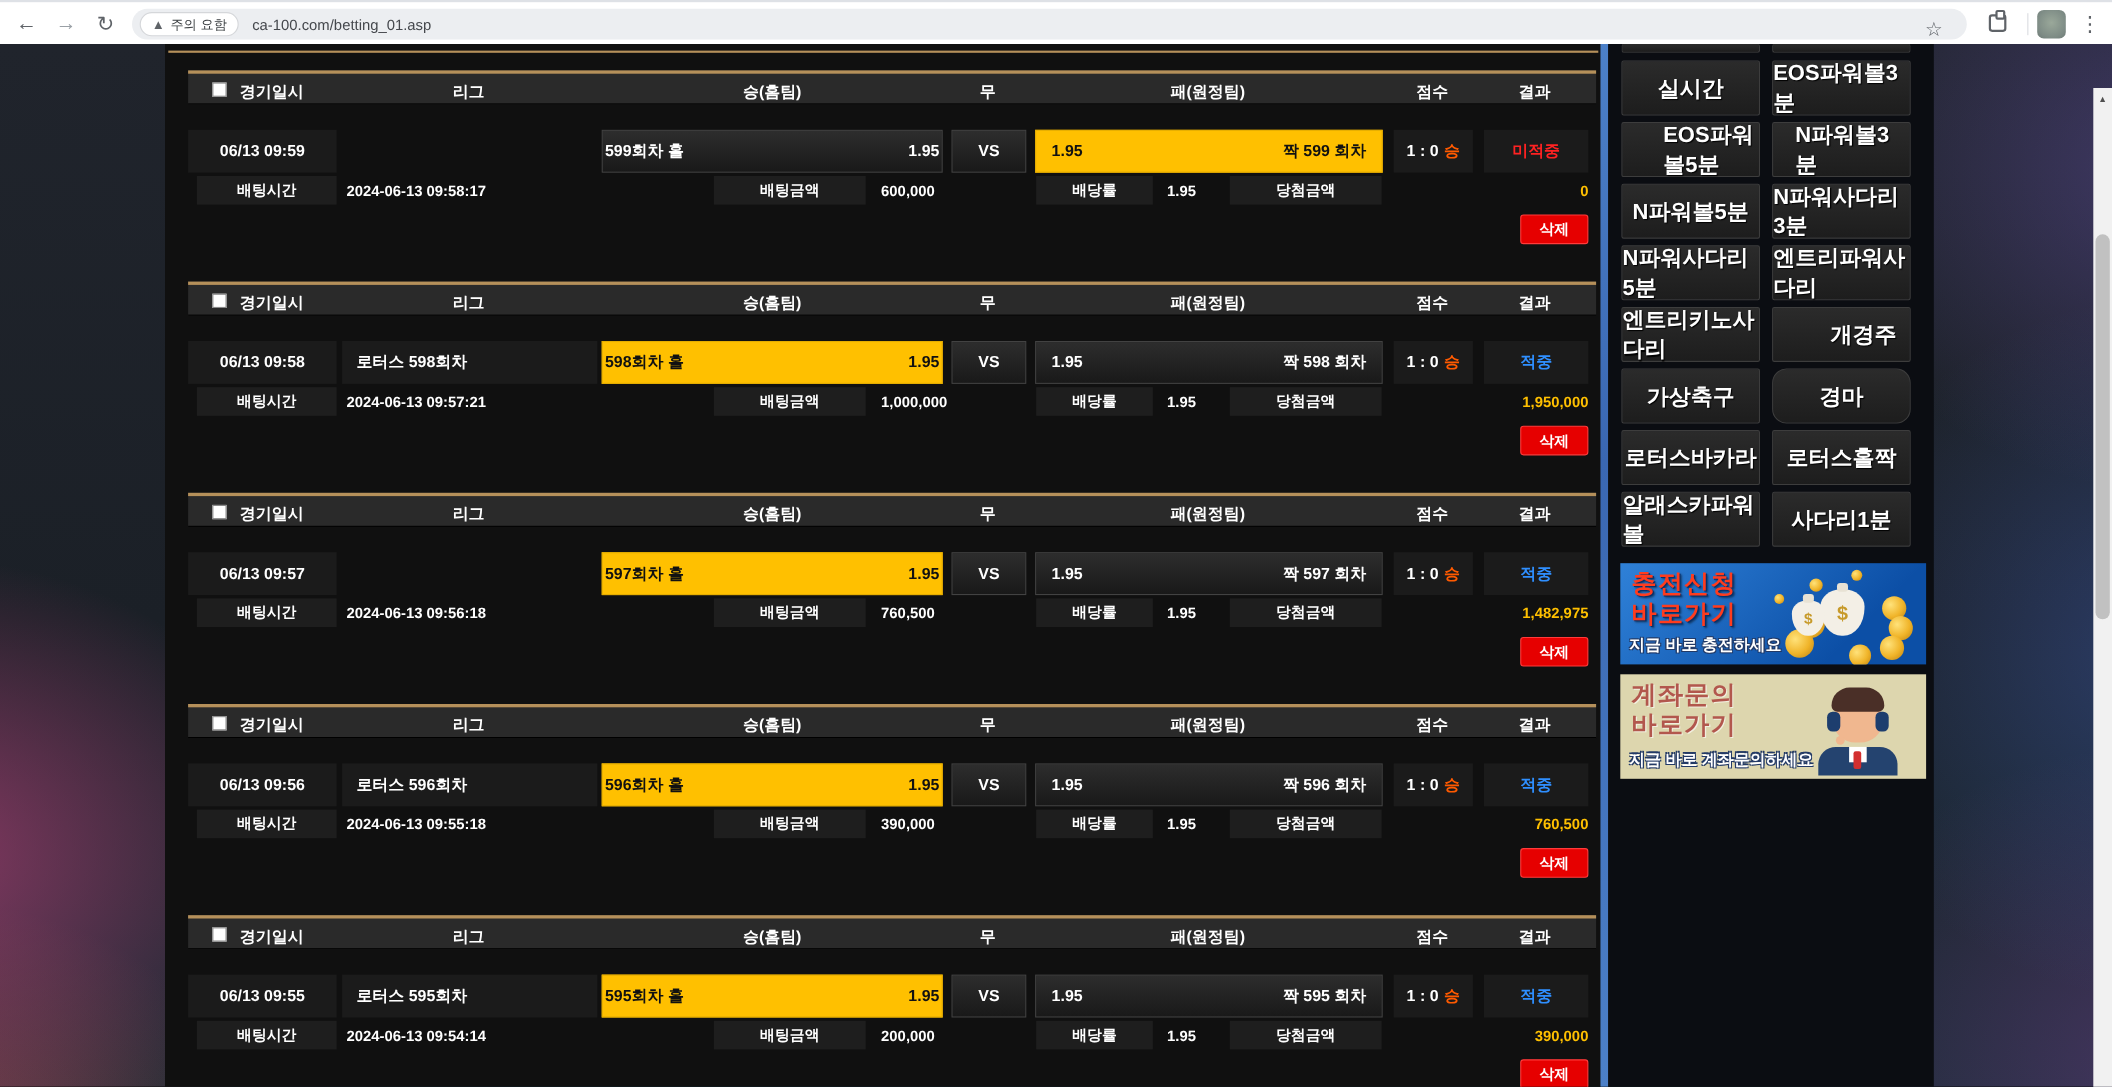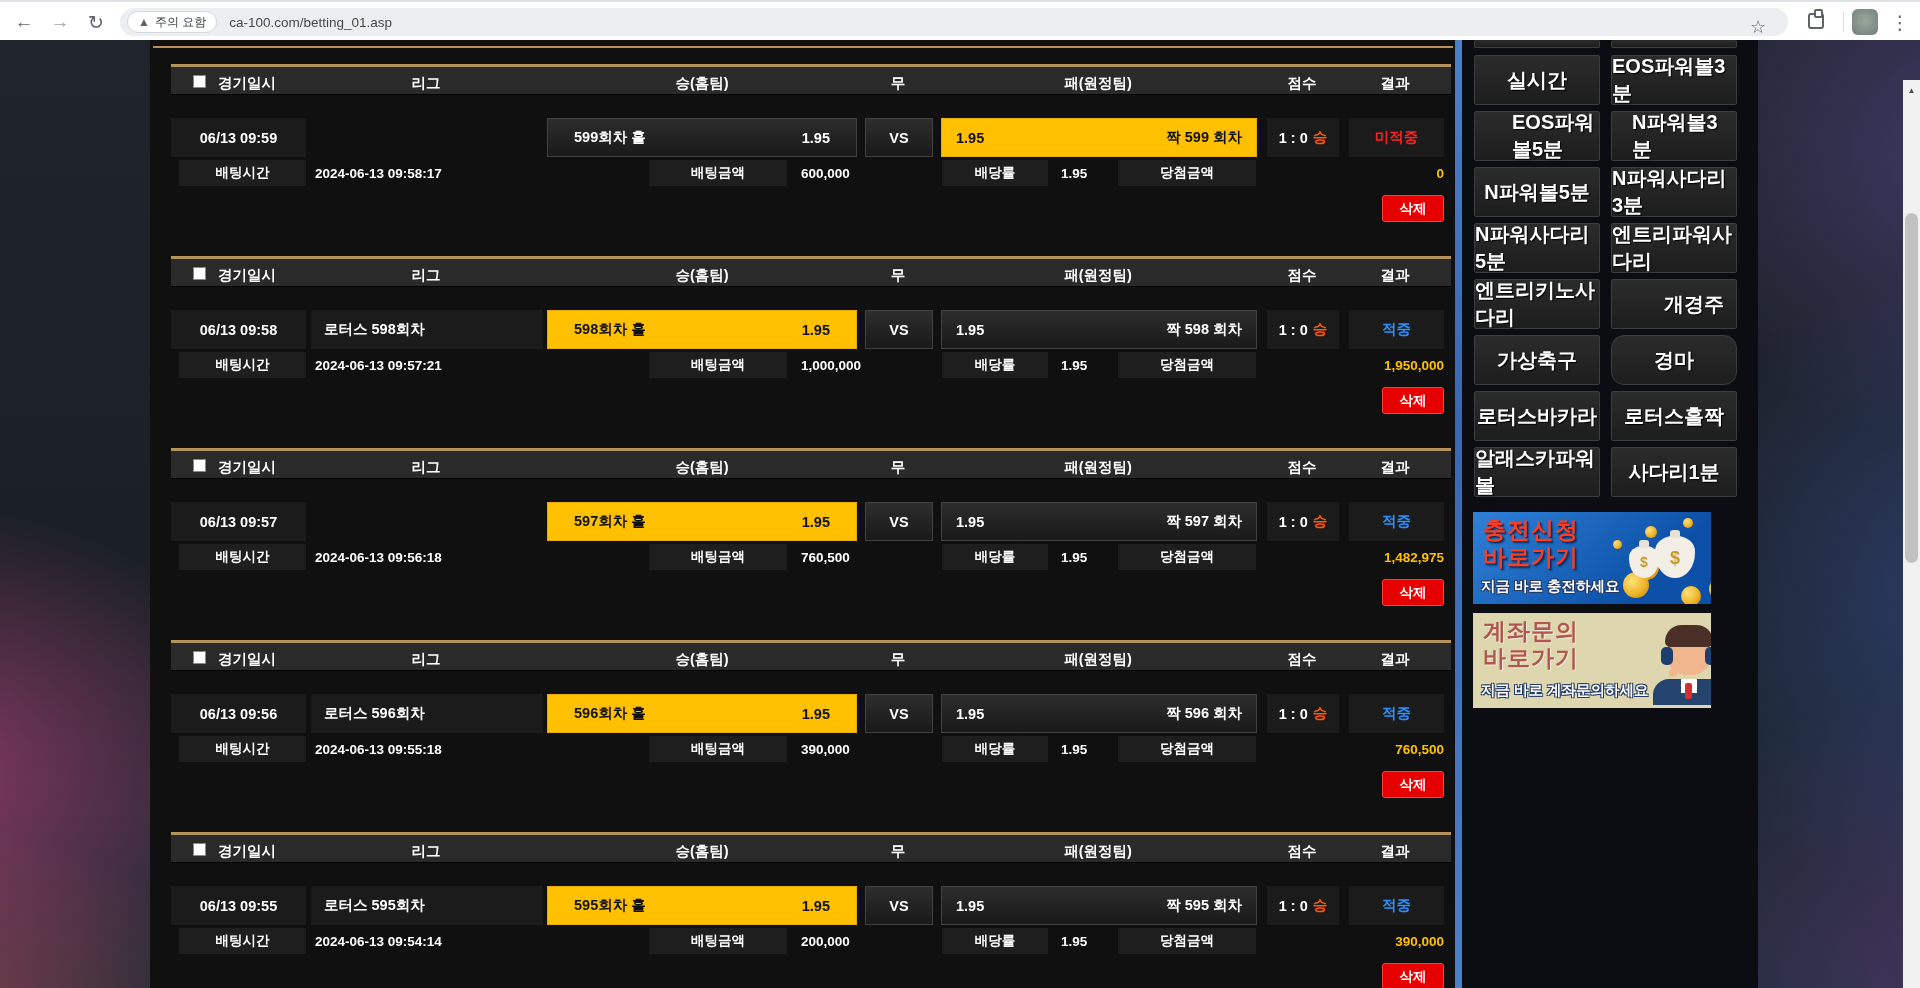--- a/index.html
+++ b/index.html
@@ -53,21 +53,21 @@
   .h-date { left:76px; } .h-league { left:255px; } .h-home { left:531px; } .h-draw { left:727px; }
   .h-away { left:927px; } .h-score { left:1131px; } .h-result { left:1224px; }
 
   .mrow-cell { position:absolute; top:54px; height:39px; display:flex; align-items:center; }
   .cell-dark { background:#1b1b1b; }
   .date-cell { left:0; width:135px; justify-content:center; font-size:14.5px; font-weight:bold; color:#fff; }
   .league-cell { left:140px; width:232px; padding-left:13px; font-size:14.5px; font-weight:bold; color:#fff; }
   .odds-cell { border:1px solid #424242; background:linear-gradient(180deg,#2d2d2d,#191919);
     font-size:14.5px; font-weight:bold; color:#fff; cursor:pointer; }
   .odds-cell span { pointer-events:none; }
-  .home-cell { left:376px; width:310px; padding:0 26px; justify-content:space-between; }
+  .home-cell { left:376px; width:310px; padding:0 2px; justify-content:space-between; }
   .vs-cell { left:694px; width:68px; justify-content:center; }
   .away-cell { left:770px; width:316px; padding:0 14px; justify-content:space-between; }
   .odds-cell.picked { background:#ffc000; border-color:#e5ad00; color:#111; }
   .score-cell { left:1096px; width:72px; justify-content:center; background:#1b1b1b;
     font-size:14.5px; font-weight:bold; color:#fff; gap:5px; }
   .score-suffix { color:#ff5a00; }
   .result-cell { left:1178px; width:95px; justify-content:center; background:#1b1b1b;
     font-size:14.5px; font-weight:bold; }
   .result-cell .win { color:#2f8fff; }
   .result-cell .lose { color:#ff2222; }
@@ -85,21 +85,21 @@
     border:1px solid #ff3b3b; border-radius:3px; color:#fff; font-size:13.5px; font-weight:bold;
     display:flex; align-items:center; justify-content:center; cursor:pointer; }
 
   
   .sidebar { position:absolute; left:1462px; top:0; width:296px; height:948px; background:#0b0d12; }
   .side-btn { position:absolute; width:126px; height:50px; background:linear-gradient(180deg,#2b2b2b,#1d1d1d);
     border:1px solid #3d3d3d; border-radius:2px; color:#fff; font-size:20px; font-weight:bold;
     display:flex; align-items:center; justify-content:center; cursor:pointer; text-shadow:1px 1px 1px #000; }
   .side-btn.cut { height:8px; top:0; border-top:none; }
 
-  .banner { position:absolute; left:11px; width:238px; overflow:hidden; cursor:pointer; }
+  .banner { position:absolute; left:11px; width:278px; overflow:hidden; cursor:pointer; }
   .bn1 { top:472px; height:92px; background:linear-gradient(135deg,#2f81d8,#0c4fa6 75%); }
   .bn2 { top:573px; height:95px; background:#ddd6ae; }
   .bn-title { position:absolute; left:10px; top:5px; font-size:23px; font-weight:bold; line-height:27px;
     letter-spacing:1px; }
   .bn1 .bn-title { color:#ff3c1e; text-shadow:1px 1px 0 #07306b, 2px 2px 2px rgba(0,0,0,.5); }
   .bn2 .bn-title { color:#b2574d; text-shadow:1px 1px 0 rgba(255,255,255,.6); }
   .bn-sub { position:absolute; left:8px; bottom:8px; font-size:14.5px; font-weight:bold; color:#fff;
     text-shadow:-1px -1px 0 #233a66,1px -1px 0 #233a66,-1px 1px 0 #233a66,1px 1px 0 #233a66; }
   .coin { position:absolute; border-radius:50%; background:radial-gradient(circle at 35% 35%, #ffe27a, #f0b429 55%, #b97e12); }
   .bag { position:absolute; background:#f3efe6; border-radius:45% 45% 48% 48%/36% 36% 60% 60%; }

